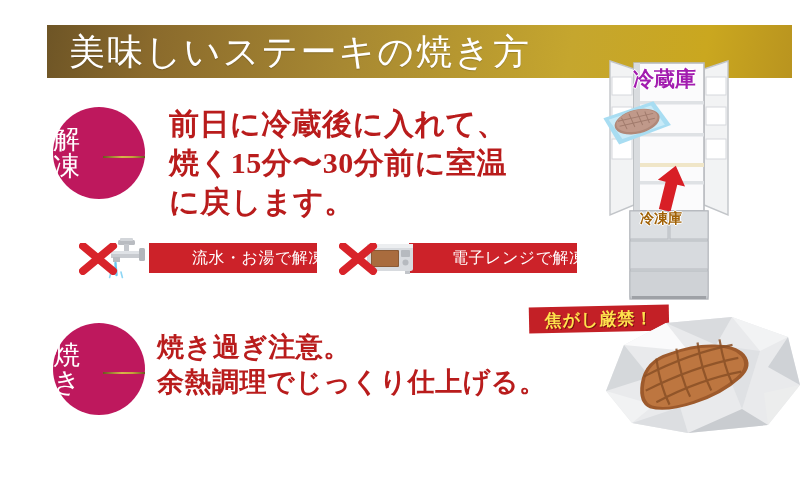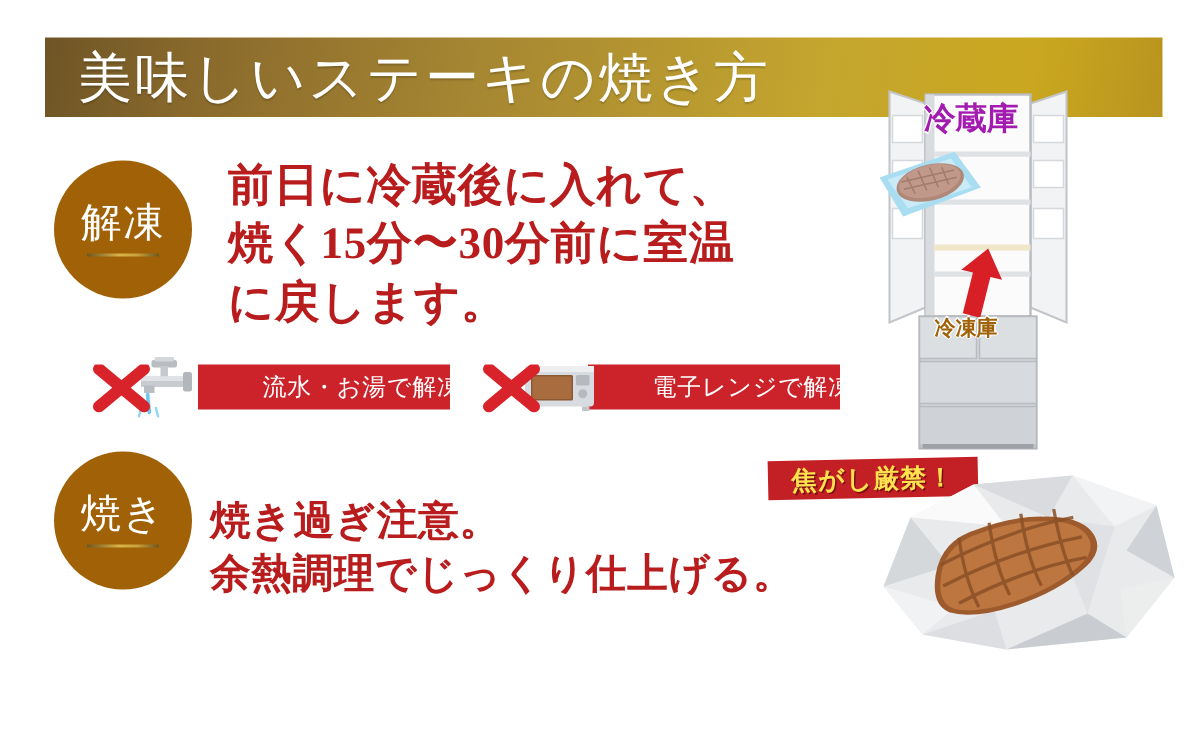--- a/index.html
+++ b/index.html
@@ -3,51 +3,51 @@
 <meta charset="utf-8">
 <style>
   html,body{margin:0;padding:0;}
   body{
     width:800px;height:500px;
     background:#ffffff;
     font-family:"Liberation Serif","DejaVu Serif",serif;
     overflow:hidden;
     position:relative;
   }
-  .page{position:absolute;inset:0;}
+  .page{position:absolute;inset:0;margin-left:17px;}
 
   
   .title-bar{
     position:absolute;left:30px;top:25px;width:745px;height:53px;
     background:linear-gradient(100deg,#6e5526 0%,#8a6a2c 14%,#a78832 40%,#c5a62e 70%,#caa71f 88%,#b9941f 100%);
   }
   .title-text{
     position:absolute;left:52px;top:28px;
     font-size:36px;color:#ffffff;letter-spacing:2px;
     font-family:"Liberation Serif","DejaVu Serif",serif;
     text-shadow:0 1px 1px rgba(0,0,0,.18);
     white-space:nowrap;
   }
 
   
   .badge{
     position:absolute;width:92px;height:92px;border-radius:50%;
-    background:#a16207;
-    display:flex;flex-direction:column;align-items:center;justify-content:center;
+    background:#be185d;
+    display:flex;flex-direction:row;align-items:center;justify-content:center;
   }
   .badge .bl{
     font-size:27px;color:#ffffff;letter-spacing:1px;line-height:1;
     font-family:"Liberation Serif","DejaVu Serif",serif;
   }
   .badge .rule{
     width:48px;height:2px;margin-top:7px;
     background:linear-gradient(90deg,#6d5520,#d8b44a 45%,#c7a23c 70%,#6d5520);
   }
   #badge1{left:36px;top:107px;}
-  #badge2{left:36px;top:301px;justify-content:center;}
+  #badge2{left:36px;top:323px;justify-content:center;}
 
   
   .headline{
     position:absolute;color:#b91c1c;
     font-family:"Liberation Serif","DejaVu Serif",serif;
     font-weight:bold;line-height:1.30;white-space:pre-line;
   }
   #head1{left:152px;top:104px;font-size:30px;letter-spacing:.5px;}
   #head2{left:140px;top:330px;font-size:27px;letter-spacing:.5px;}
 

